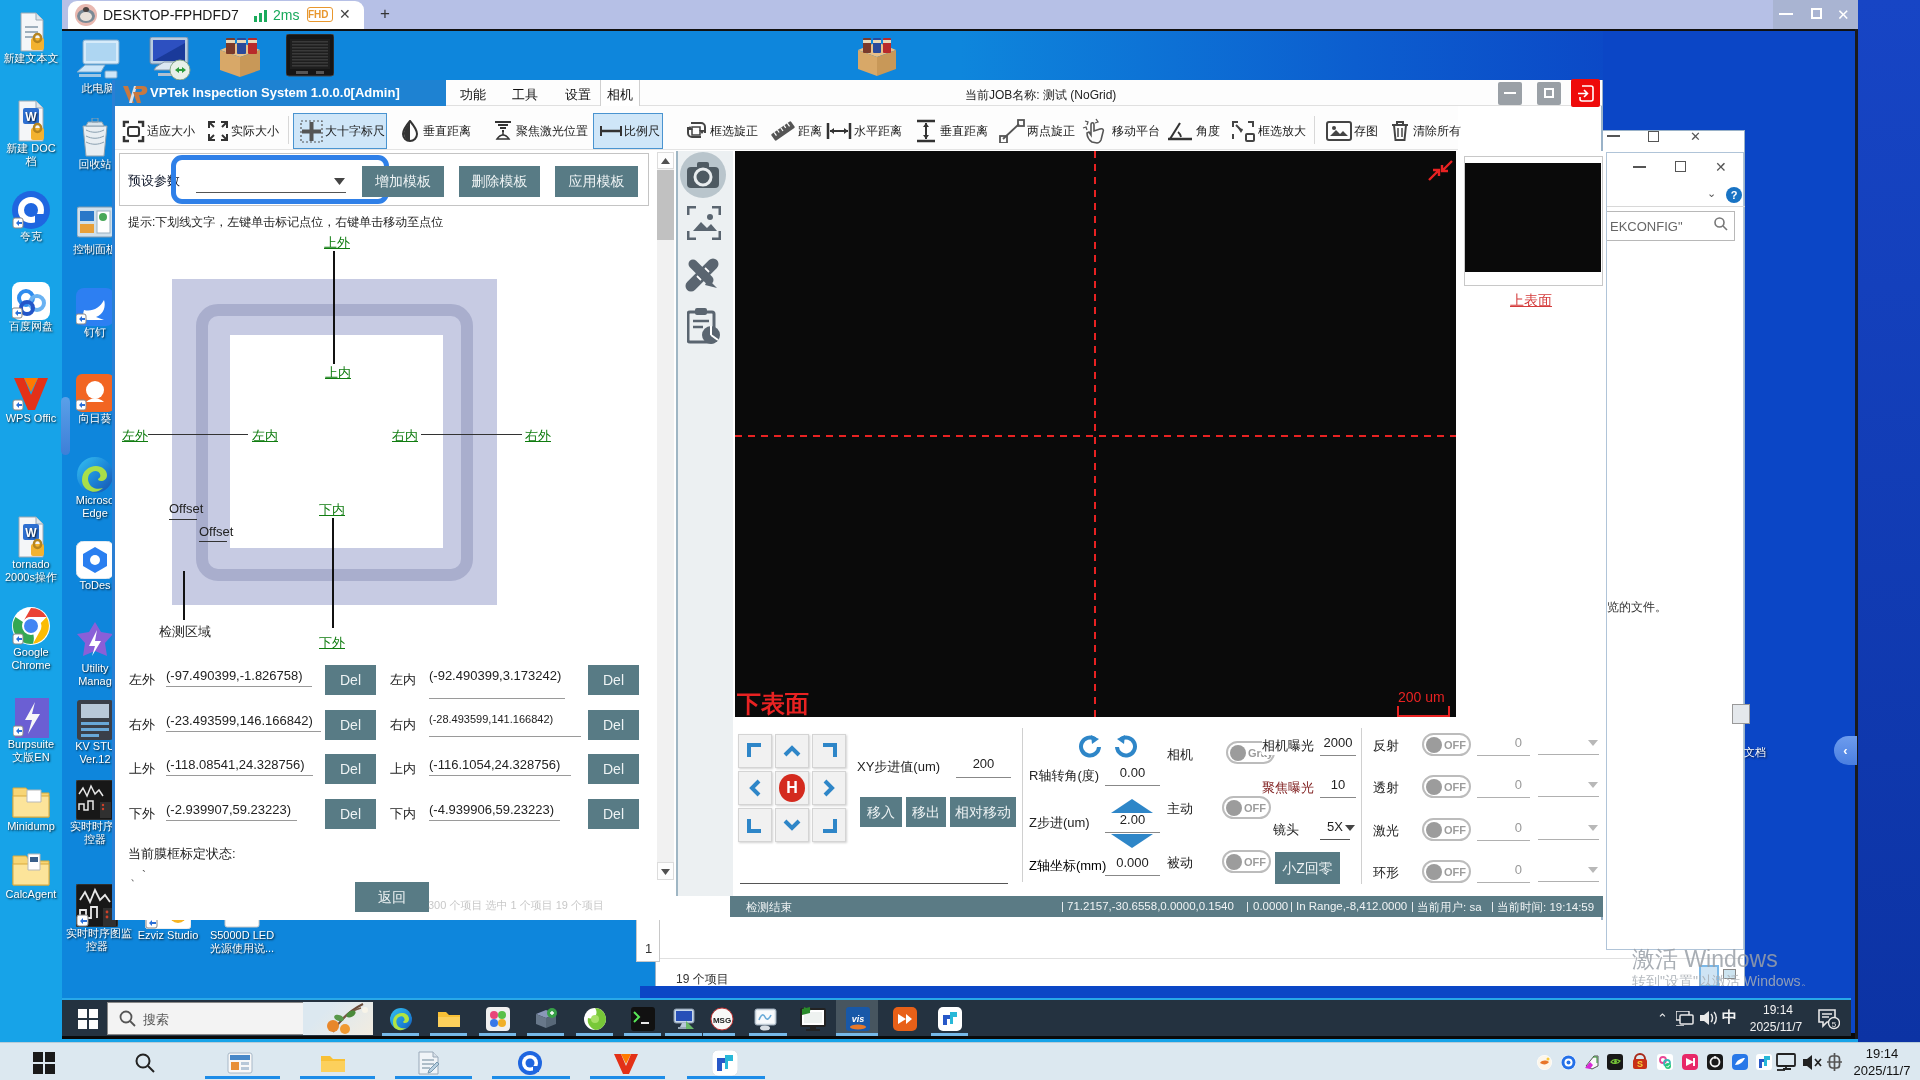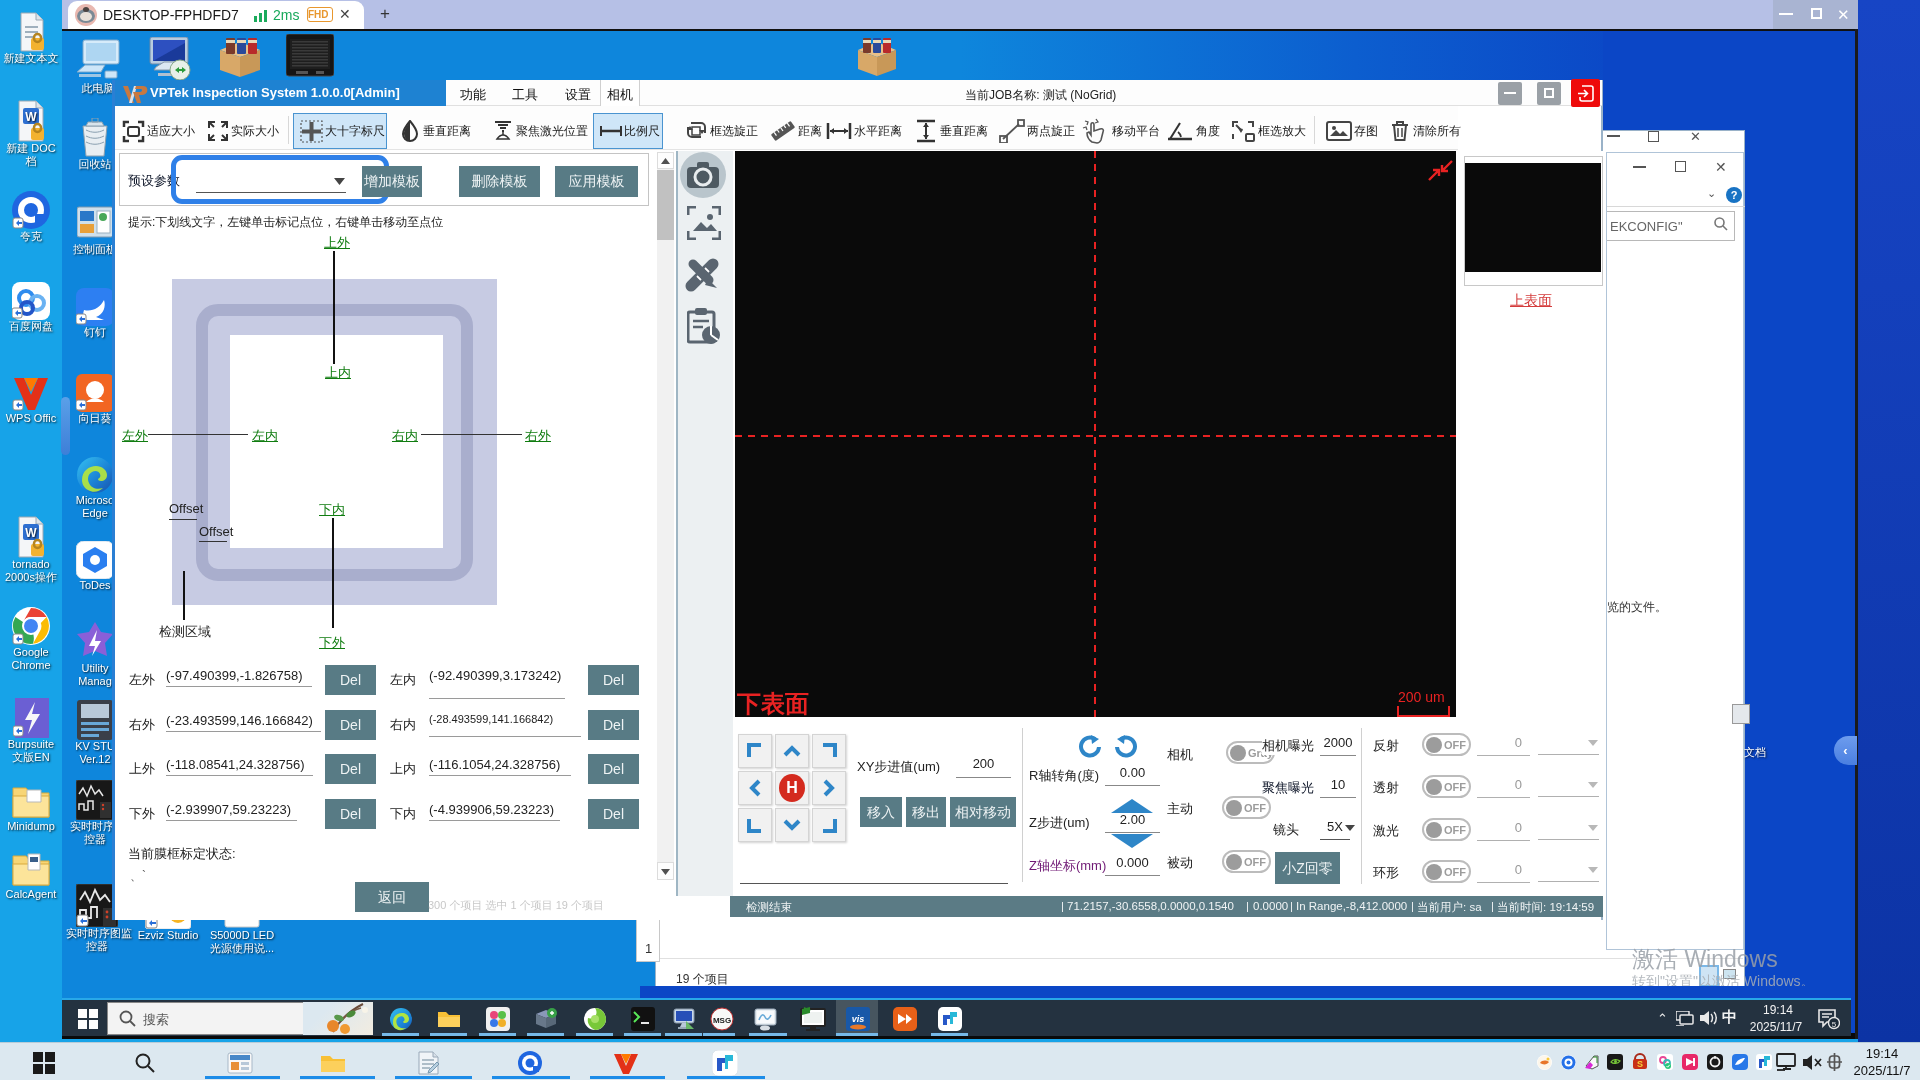--- a/index.html
+++ b/index.html
@@ -551,21 +551,21 @@
 <div id="leftpanel">
 
   <div class="abs" style="left:119px;top:153px;width:530px;height:53px;border:1px solid #c4c4c4"></div>
   <div class="abs" style="left:128px;top:172px;font-size:13px;color:#0f172a">预设参数</div>
   <div class="abs" style="left:196px;top:192px;width:150px;height:1px;background:#555"></div>
   <svg class="abs" style="left:334px;top:178px" width="11" height="8">
         <path d="M0 0h11L5.5 7z" fill="#444"></path>
       </svg>
 
   <div class="abs" style="left:171px;top:155px;width:218px;height:49px;border:5px solid #2f80e8;border-radius:11px"></div>
-  <div class="slate" style="left:362px;top:166px;width:60px;height:31px;font-size:14px;line-height:31px">增加模板</div>
+  <div class="slate" style="left:362px;top:166px;width:82px;height:31px;font-size:14px;line-height:31px">增加模板</div>
   <div class="slate" style="left:459px;top:166px;width:81px;height:31px;font-size:14px;line-height:31px">删除模板</div>
   <div class="slate" style="left:555px;top:166px;width:83px;height:31px;font-size:14px;line-height:31px">应用模板</div>
   <div class="abs" style="left:128px;top:214px;font-size:12px;color:#222">提示:下划线文字，左键单击标记点位，右键单击移动至点位</div>
 
   <div class="abs" style="left:172px;top:279px;width:325px;height:326px;background:#c7cbe3"></div>
   <div class="abs" style="left:196px;top:304px;width:277px;height:277px;border:12px solid #a9aecd;border-radius:22px"></div>
   <div class="abs" style="left:230px;top:335px;width:213px;height:213px;background:#fff"></div>
   <div class="grn" style="left:324px;top:234px">上外</div>
   <div class="abs" style="left:333px;top:251px;width:2px;height:113px;background:#111"></div>
   <div class="grn" style="left:325px;top:364px">上内</div>
@@ -739,31 +739,31 @@
   <div class="abs" style="left:1029px;top:767px;font-size:13px;color:#222">R轴转角(度)</div>
   <div class="abs" style="left:1105px;top:765px;width:55px;text-align:center;font-size:13px;color:#222;border-bottom:1px solid #888;padding-bottom:5px">0.00</div>
   <svg class="abs" style="left:1111px;top:799px" width="42" height="14">
         <path d="M21 0L42 14H0z" fill="#2e86c8"></path>
       </svg>
   <div class="abs" style="left:1029px;top:814px;font-size:13px;color:#222">Z步进(um)</div>
   <div class="abs" style="left:1105px;top:812px;width:55px;text-align:center;font-size:13px;color:#222;border-bottom:1px solid #888;padding-bottom:5px">2.00</div>
   <svg class="abs" style="left:1111px;top:834px" width="42" height="14">
         <path d="M21 14L42 0H0z" fill="#2e86c8"></path>
       </svg>
-  <div class="abs" style="left:1029px;top:857px;font-size:13px;color:#701a75">Z轴坐标(mm)</div>
+  <div class="abs" style="left:1029px;top:857px;font-size:13px;color:#000000">Z轴坐标(mm)</div>
   <div class="abs" style="left:1105px;top:855px;width:55px;text-align:center;font-size:13px;color:#222;border-bottom:1px solid #888;padding-bottom:5px">0.000</div>
 
   <div class="abs" style="left:1167px;top:746px;font-size:13px;color:#222">相机</div>
   <div class="pill" style="left:1226px;top:741px;width:49px;height:23px">
         <span class="knob" style="top:1.5px"></span>
         <span class="lab">Gray</span>
       </div>
   <div class="abs" style="left:1262px;top:737px;font-size:13px;color:#222;background:#fff;z-index:3">相机曝光</div>
   <div class="abs" style="left:1320px;top:735px;width:36px;text-align:center;font-size:13px;color:#222;border-bottom:1px solid #888;padding-bottom:5px">2000</div>
-  <div class="abs" style="left:1262px;top:779px;font-size:13px;color:#0f172a">聚焦曝光</div>
+  <div class="abs" style="left:1262px;top:779px;font-size:13px;color:#7f1d1d">聚焦曝光</div>
   <div class="abs" style="left:1320px;top:777px;width:36px;text-align:center;font-size:13px;color:#222;border-bottom:1px solid #888;padding-bottom:5px">10</div>
   <div class="abs" style="left:1167px;top:800px;font-size:13px;color:#222">主动</div>
   <div class="pill" style="left:1222px;top:796px;width:49px;height:23px">
         <span class="knob" style="top:1.5px"></span>
         <span class="lab">OFF</span>
       </div>
   <div class="abs" style="left:1273px;top:821px;font-size:13px;color:#222">镜头</div>
   <div class="abs" style="left:1320px;top:819px;width:30px;text-align:center;font-size:13px;color:#222;border-bottom:1px solid #555;padding-bottom:5px">5X</div>
   <svg class="abs" style="left:1345px;top:825px" width="10" height="7">
         <path d="M0 0h10L5 6z" fill="#444"></path>

